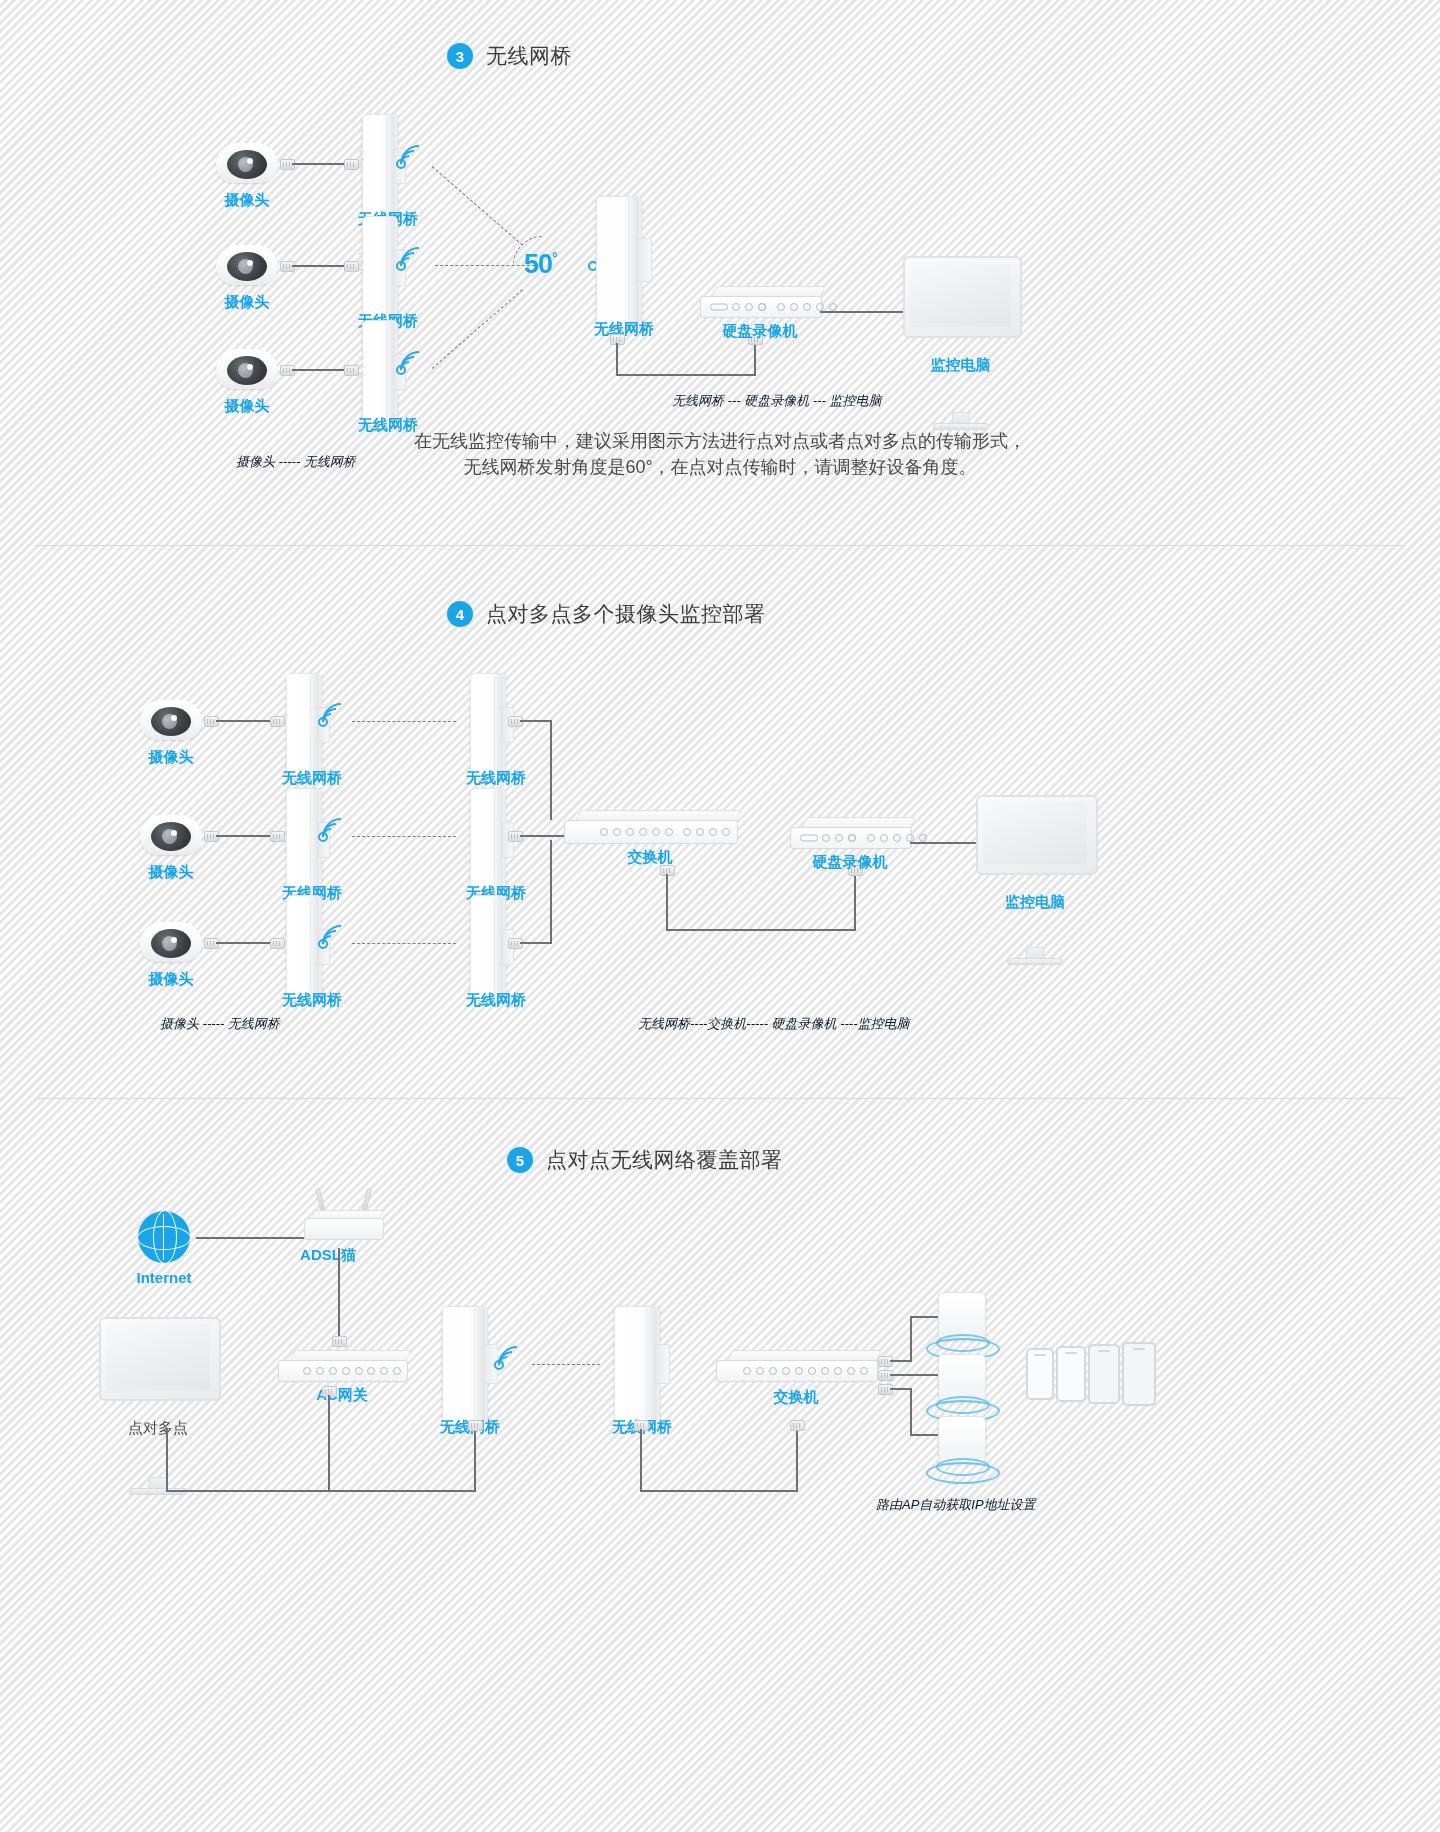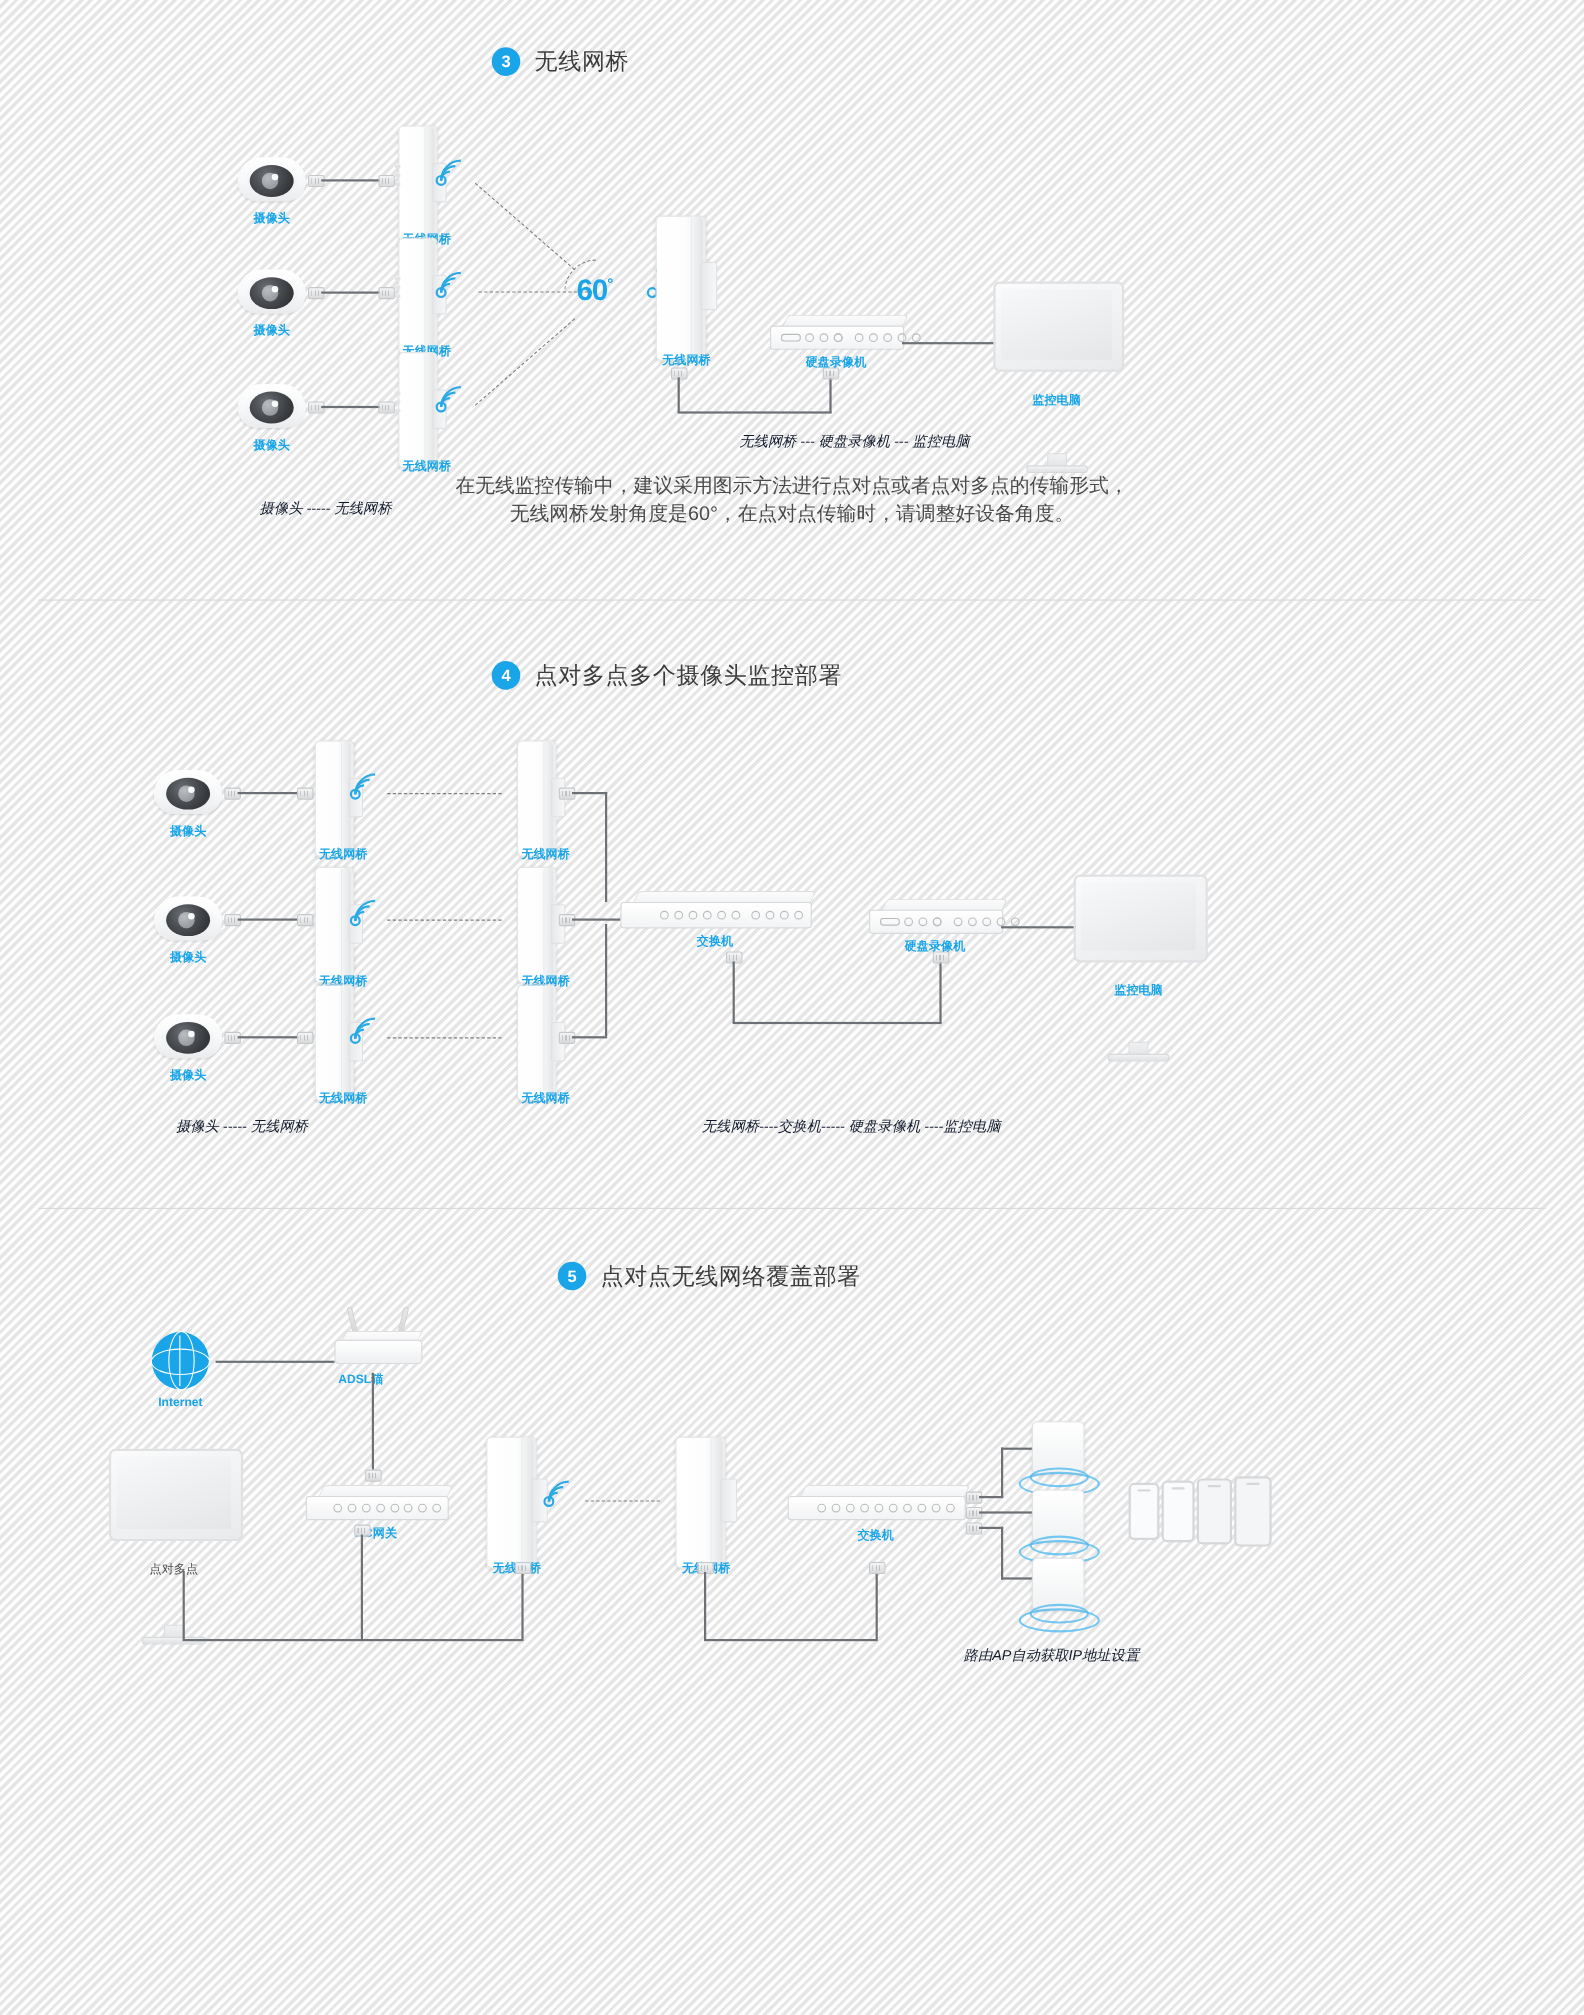--- a/index.html
+++ b/index.html
@@ -15,21 +15,21 @@
   .sec{position:absolute;left:0;width:1440px;}
   .hdr{position:absolute;display:flex;align-items:center;gap:13px;}
   .badge{width:26px;height:26px;border-radius:50%;background:#19a5e8;color:#fff;
          font-size:15px;display:flex;align-items:center;justify-content:center;
          font-weight:bold;line-height:1;}
   .hdr-txt{font-size:21px;color:#3c3c3c;letter-spacing:.5px;}
   .divider{position:absolute;left:35px;width:1370px;height:0;
            border-top:1px solid #d8d8d8;}
   
   .node{position:absolute;}
-  .lbl{position:absolute;color:#19a5e8;font-size:11px;font-weight:bold;
+  .lbl{position:absolute;color:#19a5e8;font-size:15px;font-weight:bold;
        white-space:nowrap;text-align:left;left:50%;transform:translateX(-50%);}
   .lbl-dark{color:#4a4a4a;font-weight:normal;}
   
   .cam{position:relative;width:62px;height:44px;}
   .cam .shell{position:absolute;left:0;top:0;width:62px;height:40px;
      border-radius:31px 31px 26px 26px;
      background:linear-gradient(180deg,#ffffff 0%,#f7f8f9 55%,#e9ebec 100%);
      box-shadow:0 1px 2px rgba(0,0,0,.12);}
   .cam .ring{position:absolute;left:7px;top:5px;width:48px;height:32px;border-radius:50%;
      background:linear-gradient(180deg,#fdfdfd,#eceef0);}
@@ -229,21 +229,21 @@
       <i></i>
       <i></i>
       <i></i>
   </div>
 
   <div class="dash" style="left:432px;top:166px;width:120px;transform-origin:left center;transform:rotate(41deg);"></div>
   <div class="dash" style="left:435px;top:265px;width:100px;"></div>
   <div class="dash" style="left:432px;top:368px;width:120px;transform-origin:left center;transform:rotate(-41deg);"></div>
   <div class="arc" style="left:513px;top:236px;width:56px;height:56px;transform:rotate(45deg);"></div>
   <div class="deg" style="left:524px;top:249px;">
-    <span>60</span><sup>°</sup>
+    <span>50</span><sup>°</sup>
   </div>
   <div class="wifi l" style="left:564px;top:244px;">
     <div class="d"></div>
       <i></i>
       <i></i>
       <i></i>
   </div>
 
   <div class="node" style="left:596px;top:196px;">
     <div class="bridge" style="width:56px;height:130px;">

